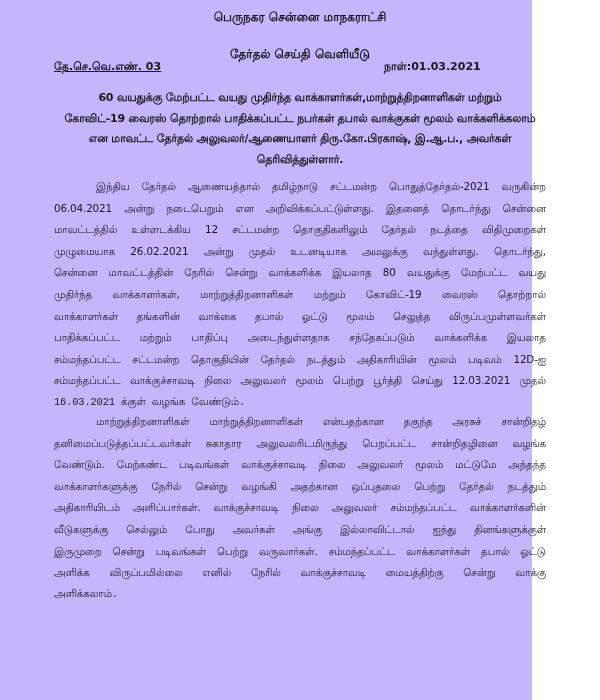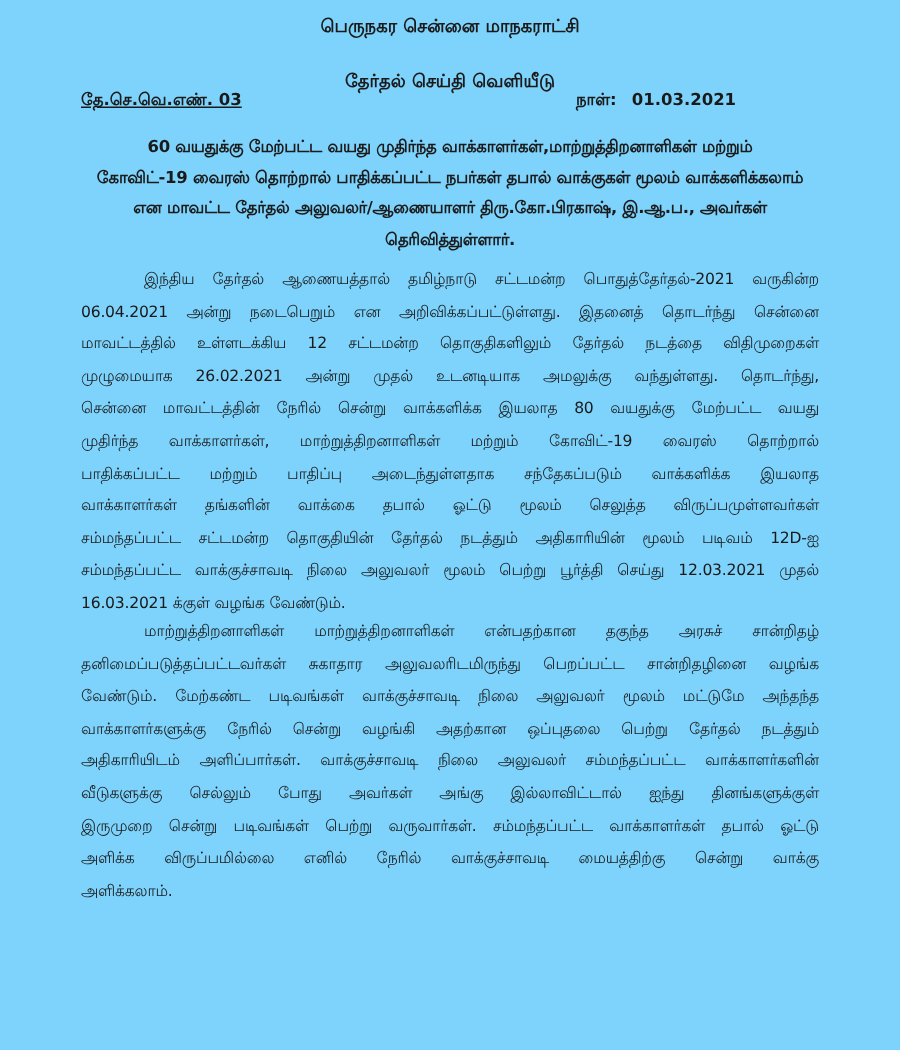--- a/index.html
+++ b/index.html
@@ -11,23 +11,23 @@
       width: 600px;
       height: 700px;
       overflow: hidden;
       position: relative;
       font-family: "DejaVu Sans", "Liberation Sans", sans-serif;
       color: #1a1a1a;
     }
     .page {
       position: absolute;
       left: 0; top: 0;
-      width: 600px;
+      width: 532px;
       height: 700px;
-      background: #7dd3fc;
+      background: #c4b5fd;
     }
     .hdr {
       position: absolute;
       left: 0; width: 600px;
       text-align: center;
       font-size: 12px;
       font-weight: bold;
       line-height: 16px;
       white-space: nowrap;
     }
@@ -37,21 +37,21 @@
       position: absolute;
       top: 59px;
       left: 0; width: 600px;
       height: 16px;
       font-size: 11px;
       font-weight: bold;
       line-height: 16px;
     }
     .refno { position: absolute; left: 54px; white-space: nowrap; text-decoration: underline; }
     .datewrap { position: absolute; left: 384px; white-space: nowrap; }
-    .datewrap .dv { margin-left: 10px; }
+    .datewrap .dv { }
     .headline {
       position: absolute;
       top: 88px;
       left: 50px;
       width: 500px;
     }
     .headline .hl {
       text-align: center;
       font-size: 11px;
       font-weight: bold;
@@ -66,21 +66,21 @@
     }
     .para .ln {
       font-size: 10.4px;
       line-height: 21.6px;
       height: 21.6px;
       white-space: nowrap;
       text-align: justify;
       text-align-last: justify;
       letter-spacing: -0.15px;
     }
-    .para .ln.last { text-align-last: left; }
+    .para .ln.last { text-align-last: left; font-family: Liberation Mono, monospace; }
     .para .ln.first { text-indent: 42px; }
     #p1 { top: 176px; }
     #p2 { top: 411px; }
   </style>
 </head>
 <body>
 
 <div class="page">
 
   <div class="hdr l1">பெருநகர சென்னை மாநகராட்சி</div>
@@ -100,22 +100,22 @@
     <div class="hl">தெரிவித்துள்ளார்.</div>
   </div>
 
   <div class="para" id="p1">
     <div class="ln first">இந்திய தேர்தல் ஆணையத்தால் தமிழ்நாடு சட்டமன்ற பொதுத்தேர்தல்-2021 வருகின்ற</div>
     <div class="ln">06.04.2021 அன்று நடைபெறும் என அறிவிக்கப்பட்டுள்ளது. இதனைத் தொடர்ந்து சென்னை</div>
     <div class="ln">மாவட்டத்தில் உள்ளடக்கிய 12 சட்டமன்ற தொகுதிகளிலும் தேர்தல் நடத்தை விதிமுறைகள்</div>
     <div class="ln">முழுமையாக 26.02.2021 அன்று முதல் உடனடியாக அமலுக்கு வந்துள்ளது. தொடர்ந்து,</div>
     <div class="ln">சென்னை மாவட்டத்தின் நேரில் சென்று வாக்களிக்க இயலாத 80 வயதுக்கு மேற்பட்ட வயது</div>
     <div class="ln">முதிர்ந்த வாக்காளர்கள், மாற்றுத்திறனாளிகள் மற்றும் கோவிட்-19 வைரஸ் தொற்றால்</div>
+    <div class="ln">வாக்காளர்கள் தங்களின் வாக்கை தபால் ஓட்டு மூலம் செலுத்த விருப்பமுள்ளவர்கள்</div>
     <div class="ln">பாதிக்கப்பட்ட மற்றும் பாதிப்பு அடைந்துள்ளதாக சந்தேகப்படும் வாக்களிக்க இயலாத</div>
-    <div class="ln">வாக்காளர்கள் தங்களின் வாக்கை தபால் ஓட்டு மூலம் செலுத்த விருப்பமுள்ளவர்கள்</div>
     <div class="ln">சம்மந்தப்பட்ட சட்டமன்ற தொகுதியின் தேர்தல் நடத்தும் அதிகாரியின் மூலம் படிவம் 12D-ஐ</div>
     <div class="ln">சம்மந்தப்பட்ட வாக்குச்சாவடி நிலை அலுவலர் மூலம் பெற்று பூர்த்தி செய்து 12.03.2021 முதல்</div>
     <div class="ln last">16.03.2021 க்குள் வழங்க வேண்டும்.</div>
   </div>
 
   <div class="para" id="p2">
     <div class="ln first">மாற்றுத்திறனாளிகள் மாற்றுத்திறனாளிகள் என்பதற்கான தகுந்த அரசுச் சான்றிதழ்</div>
     <div class="ln">தனிமைப்படுத்தப்பட்டவர்கள் சுகாதார அலுவலரிடமிருந்து பெறப்பட்ட சான்றிதழினை வழங்க</div>
     <div class="ln">வேண்டும். மேற்கண்ட படிவங்கள் வாக்குச்சாவடி நிலை அலுவலர் மூலம் மட்டுமே அந்தந்த</div>
     <div class="ln">வாக்காளர்களுக்கு நேரில் சென்று வழங்கி அதற்கான ஒப்புதலை பெற்று தேர்தல் நடத்தும்</div>

